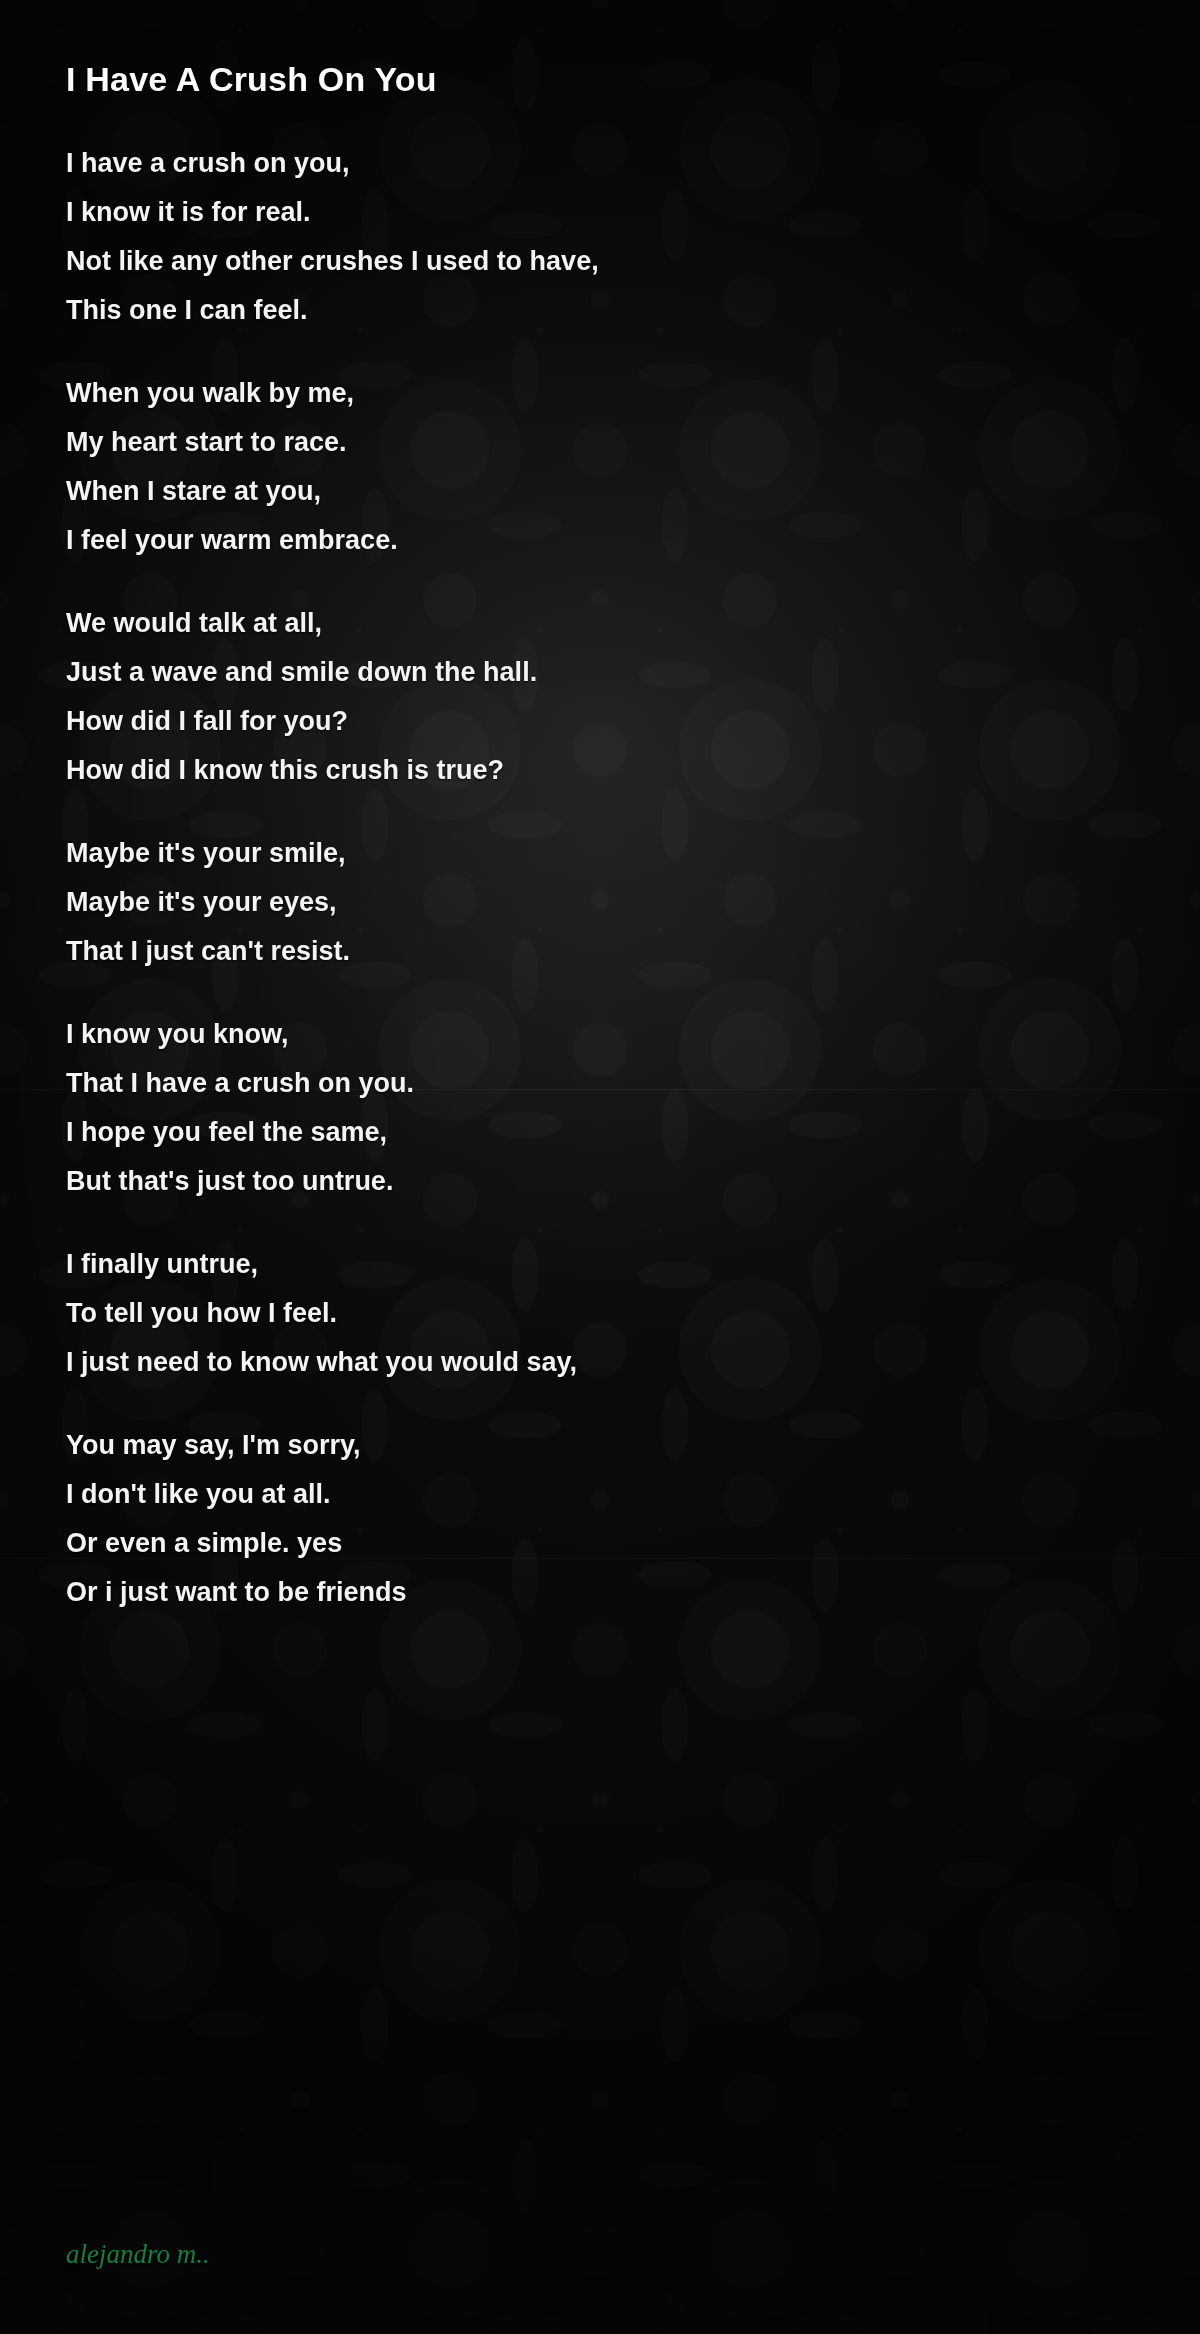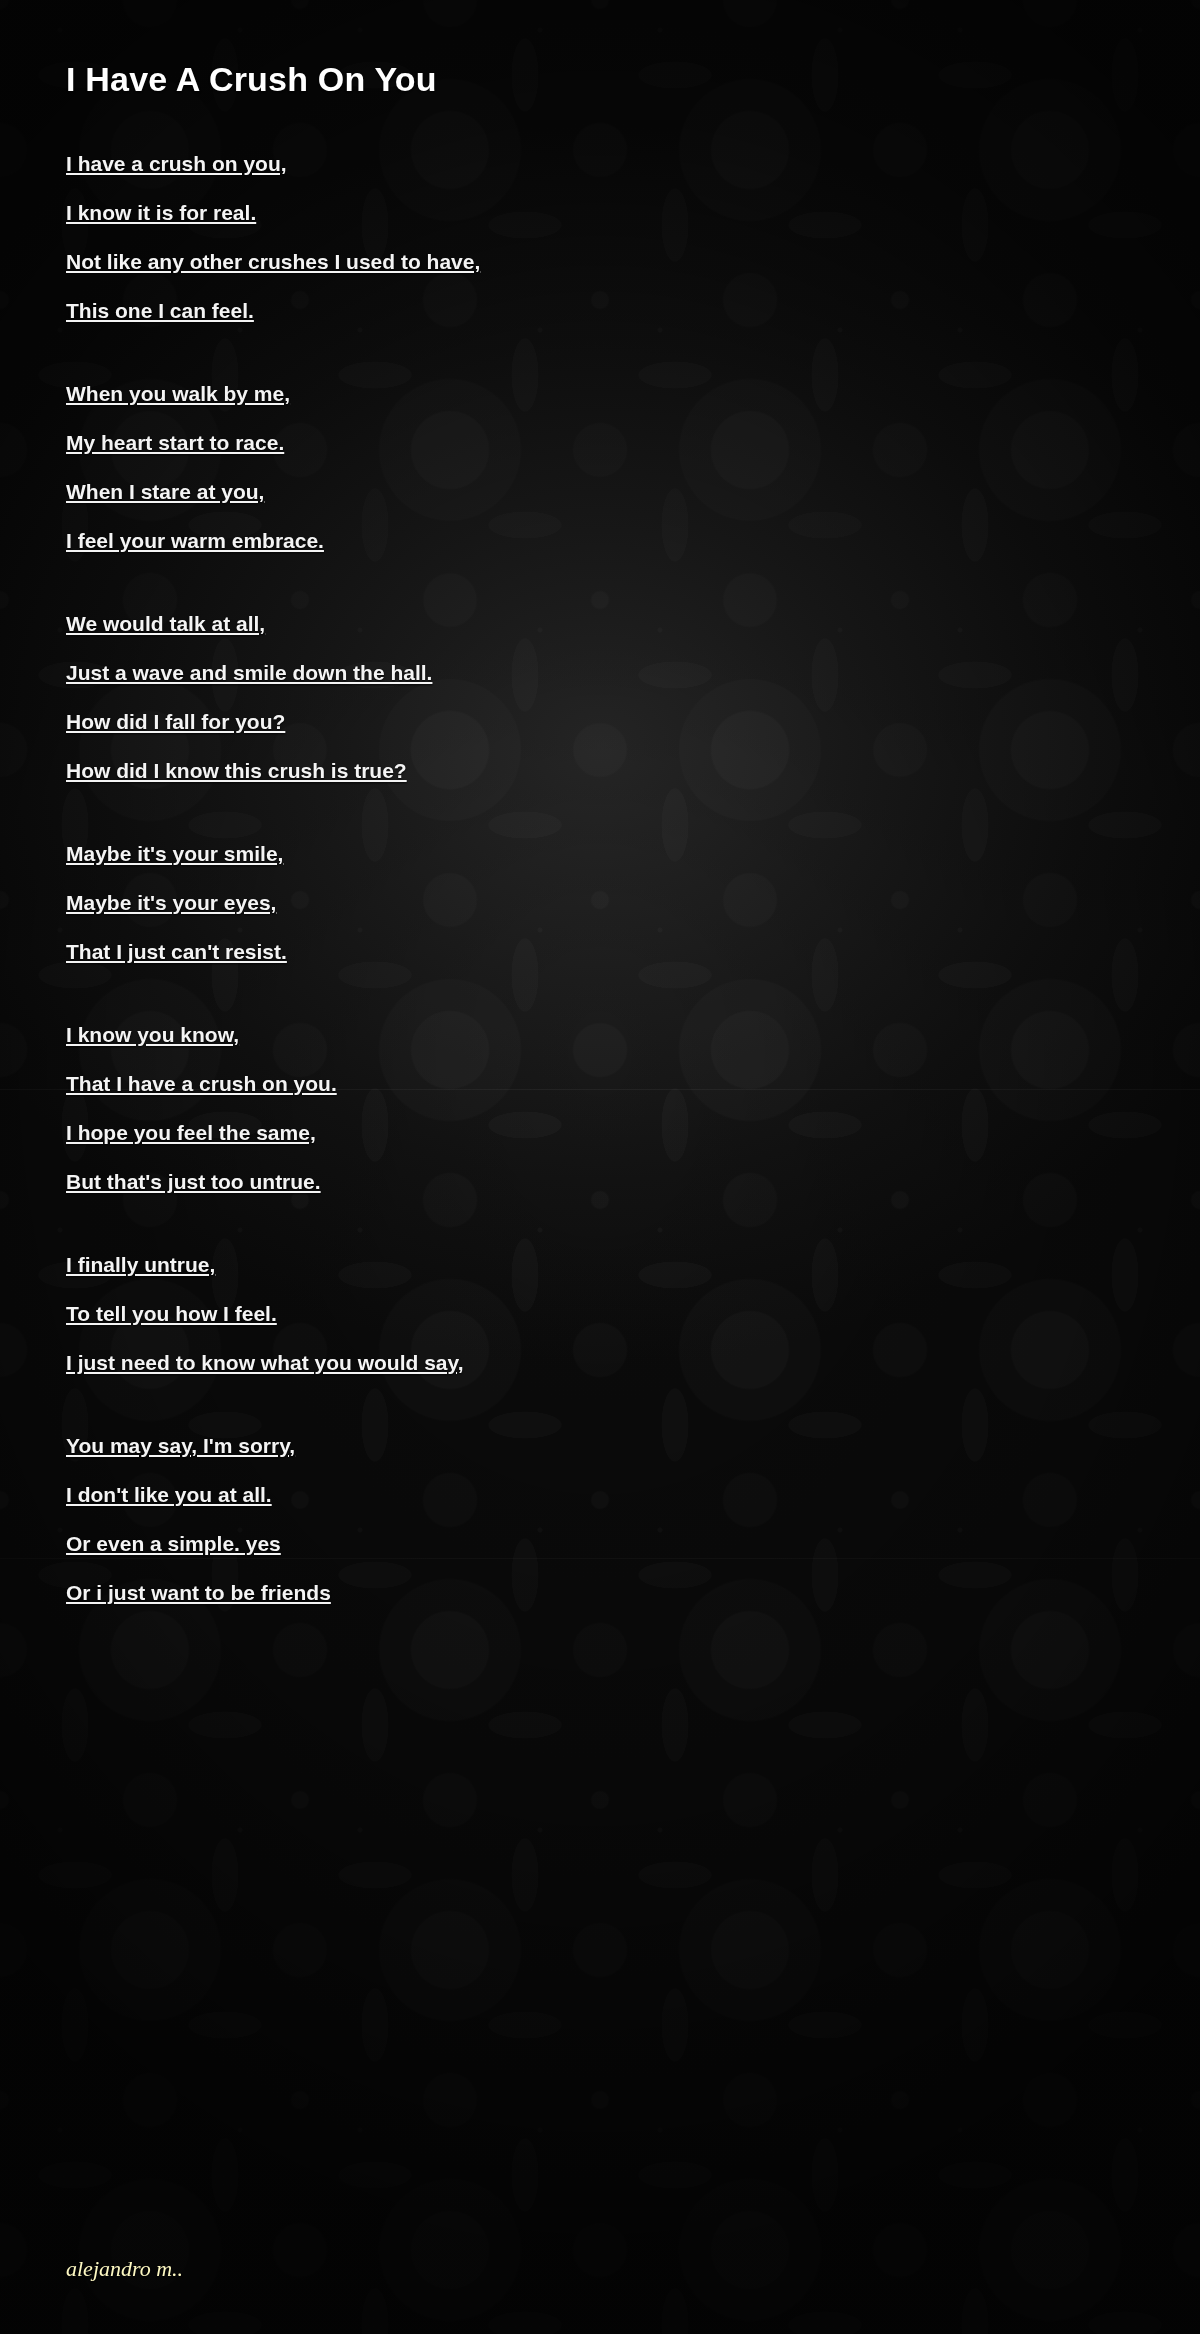--- a/index.html
+++ b/index.html
@@ -77,34 +77,33 @@
     text-shadow: 0 1px 2px rgba(0,0,0,0.8);
   }
   .stanzas {
     margin-top: 40px;
   }
   .stanza {
     margin-bottom: 34px;
   }
   .line {
     color: #f4f4f4;
-    font-size: 21px;
+    font-size: 27px;
     font-weight: bold;
     line-height: 49px;
     white-space: pre-wrap;
     text-shadow: 0 1px 2px rgba(0,0,0,0.85);
-    text-decoration: underline;
   }
   .author {
     position: absolute;
     left: 66px;
-    bottom: 52px;
+    bottom: 64px;
     z-index: 6;
-    color: #fef9c3;
-    font-size: 22px;
+    color: #15803d;
+    font-size: 27px;
     font-style: italic;
     font-family: "Liberation Serif", serif;
     text-shadow: 0 1px 2px rgba(0,0,0,0.85);
   }
 </style>
 </head>
 <body>
 
 <div class="poem-page">
 

